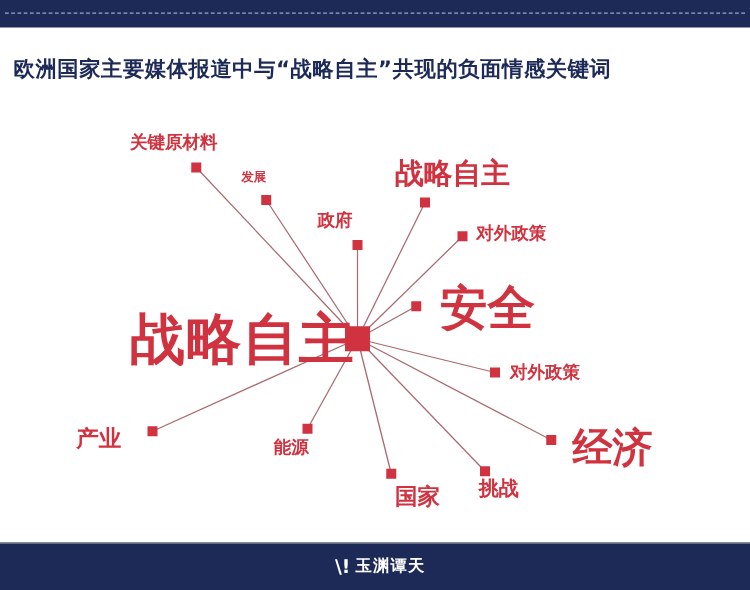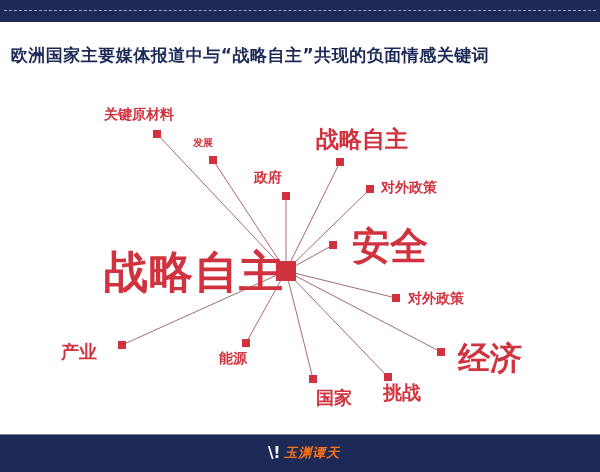--- a/index.html
+++ b/index.html
@@ -8,21 +8,21 @@
   .top-band { position:absolute; left:0; top:0; width:600px; height:22px; background:#1d2a57; }
   .top-band .dash { position:absolute; left:4px; right:4px; top:10px; border-top:1px dashed #9aa6c8; }
   .title { position:absolute; left:0; top:44px; width:500px; text-align:center; font-size:17px;
            font-weight:bold; color:#1d2a57; letter-spacing:0.5px; }
   .diagram { position:absolute; left:0; top:0; width:600px; height:472px; }
   .lbl { position:absolute; color:#d0333f; font-weight:bold; white-space:nowrap; line-height:1; }
   .footer { position:absolute; left:0; top:434px; width:600px; height:38px; background:#1d2a57;
             border-top:1px solid #7d8190; }
   .logo { position:absolute; left:268px; top:9px; display:flex; align-items:center; gap:4px; }
   .logo-mark { color:#ffffff; font-weight:bold; font-size:15px; }
-  .logo-text { color:#f97316; font-size:13px; font-weight:bold; font-family:"DejaVu Serif", serif; letter-spacing:1px;font-style:italic; }
+  .logo-text { color:#ffffff; font-size:13px; font-weight:bold; font-family:"DejaVu Serif", serif; letter-spacing:1px; }
 </style>
 </head>
 <body>
 
 <div class="top-band">
     <div class="dash"></div>
   </div>
 
 <div class="title">欧洲国家主要媒体报道中与“战略自主”共现的负面情感关键词</div>
 
@@ -60,21 +60,21 @@
 
 <div class="lbl" style="left:104px;top:250px;font-size:44px;letter-spacing:1px;">战略自主</div>
 <div class="lbl" style="left:104px;top:107px;font-size:14px;">关键原材料</div>
 <div class="lbl" style="left:193px;top:138px;font-size:10px;">发展</div>
 <div class="lbl" style="left:254px;top:170px;font-size:14px;">政府</div>
 <div class="lbl" style="left:316px;top:128px;font-size:23px;">战略自主</div>
 <div class="lbl" style="left:381px;top:180px;font-size:14px;">对外政策</div>
 <div class="lbl" style="left:352px;top:227px;font-size:38px;">安全</div>
 <div class="lbl" style="left:408px;top:291px;font-size:14px;">对外政策</div>
 <div class="lbl" style="left:458px;top:342px;font-size:32px;">经济</div>
-<div class="lbl" style="left:383px;top:383px;font-size:19px;">挑战</div>
+<div class="lbl" style="left:383px;top:383px;font-size:16px;">挑战</div>
 <div class="lbl" style="left:316px;top:389px;font-size:18px;">国家</div>
 <div class="lbl" style="left:219px;top:351px;font-size:14px;">能源</div>
 <div class="lbl" style="left:61px;top:343px;font-size:18px;">产业</div>
 
 <div class="footer">
   <div class="logo">
     <span class="logo-mark">\!</span>
     <span class="logo-text">玉渊谭天</span>
   </div>
 </div>

